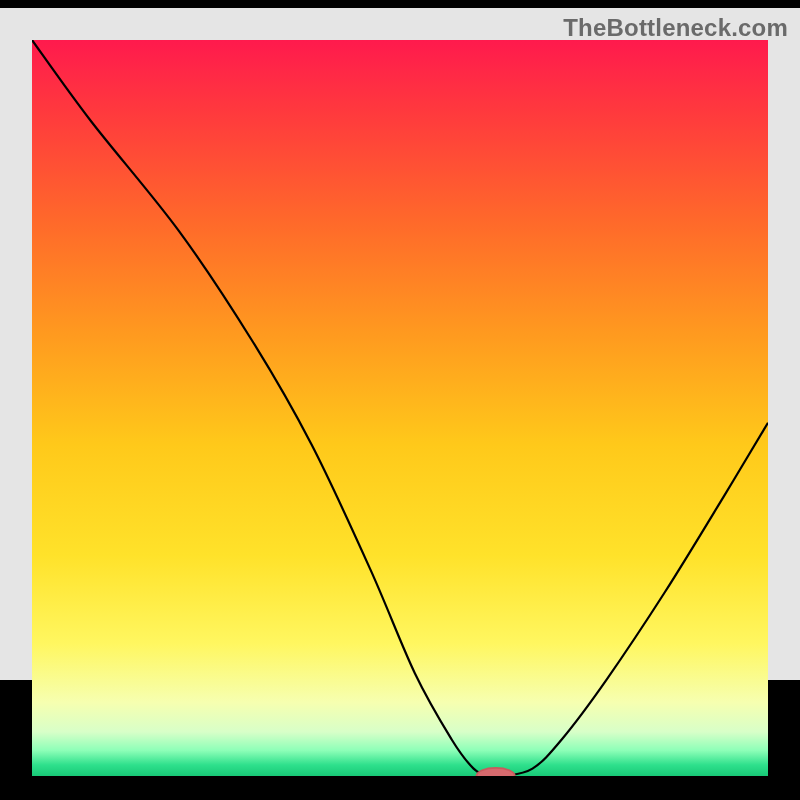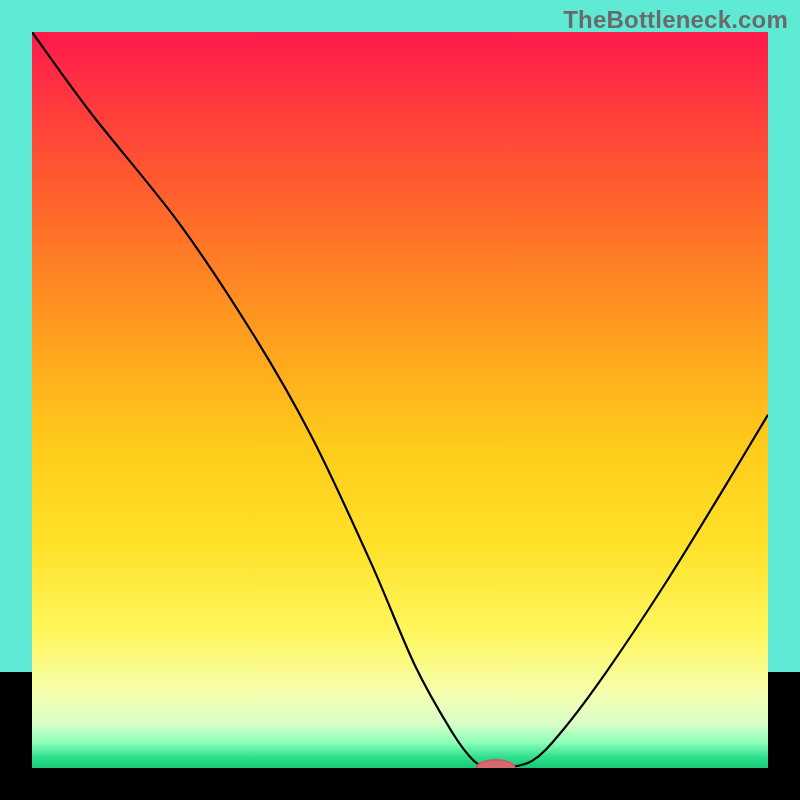--- a/index.html
+++ b/index.html
@@ -8,21 +8,22 @@
     width: 800px;
     height: 800px;
     background: #000;
     overflow: hidden;
     font-family: Arial, Helvetica, sans-serif;
   }
   .frame {
     position: relative;
     width: 800px;
     height: 672px;
-    background: #5eead4;
+    background: #e5e5e5;
+    margin-top: 8px;
   }
   .attribution {
     position: absolute;
     top: 6px;
     right: 12px;
     color: #6a6a6a;
     font-size: 24px;
     font-weight: 600;
     letter-spacing: 0.2px;
     z-index: 4;

